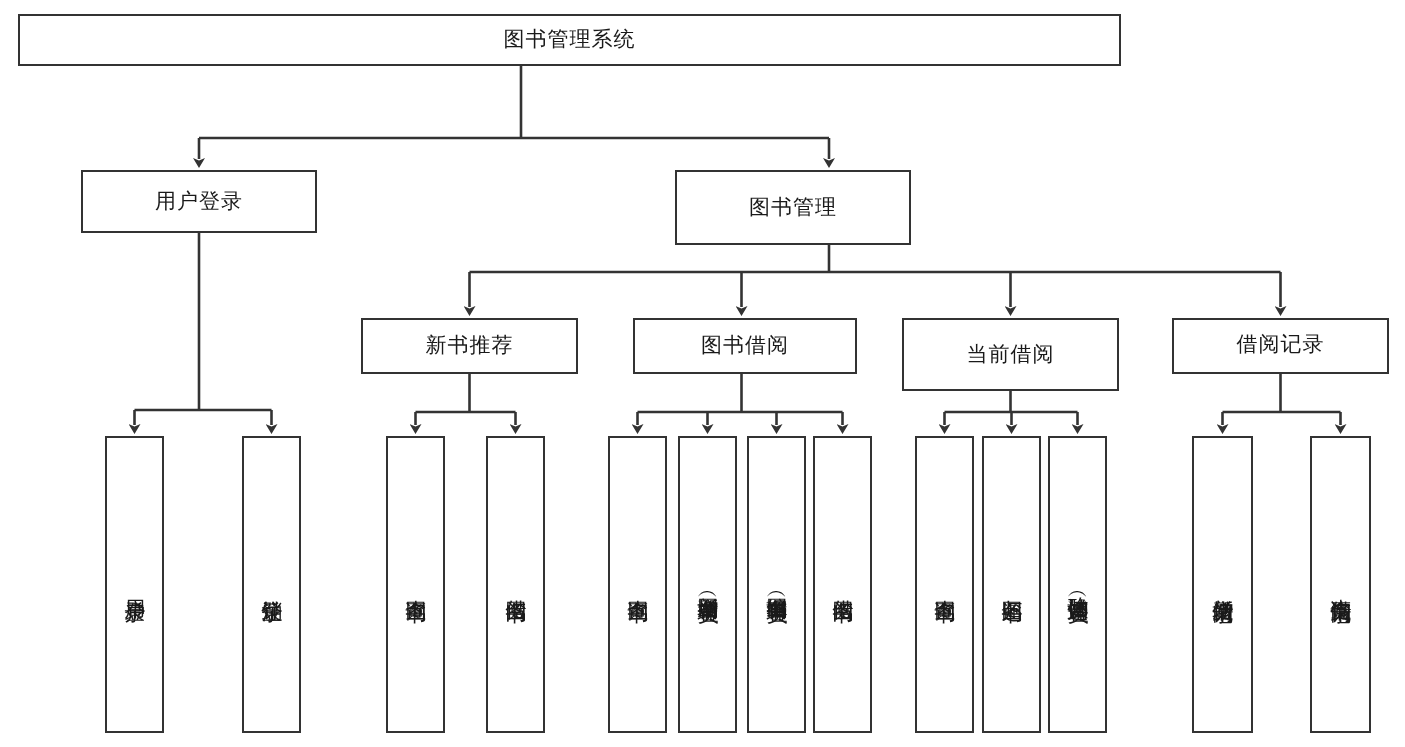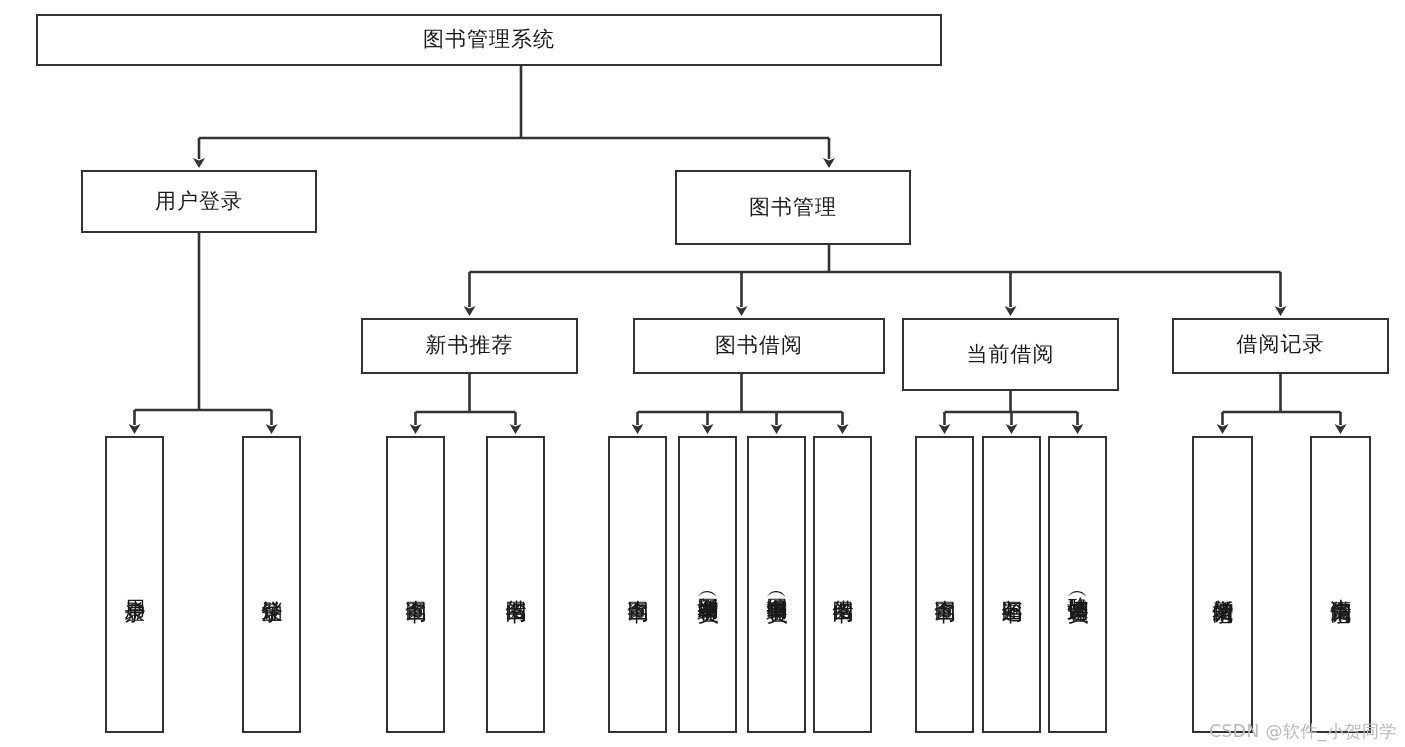--- a/index.html
+++ b/index.html
@@ -112,33 +112,33 @@
         <path d="M1011.5,412 L1011.5,425" marker-end="url(#arrow)"></path>
         <path d="M1077.5,412 L1077.5,425" marker-end="url(#arrow)"></path>
         <path d="M1280.5,374 L1280.5,412"></path>
         <path d="M1222.5,412 L1340.5,412"></path>
         <path d="M1222.5,412 L1222.5,425" marker-end="url(#arrow)"></path>
         <path d="M1340.5,412 L1340.5,425" marker-end="url(#arrow)"></path>
       </g>
   </svg>
 
   <div id="node-layer">
-      <div class="node horiz" style="left: 36px; top: 14px; width: 906px; height: 52px;">
+      <div class="node horiz" style="left: 18px; top: 14px; width: 1103px; height: 52px;">
         <span class="htext">图书管理系统</span>
       </div>
       <div class="node horiz" style="left: 81px; top: 170px; width: 236px; height: 63px;">
         <span class="htext">用户登录</span>
       </div>
       <div class="node horiz" style="left: 675px; top: 170px; width: 236px; height: 75px; align-items: center;">
         <span class="htext">图书管理</span>
       </div>
       <div class="node horiz" style="left: 361px; top: 318px; width: 217px; height: 56px;">
         <span class="htext">新书推荐</span>
       </div>
-      <div class="node horiz" style="left: 633px; top: 318px; width: 252px; height: 56px;">
+      <div class="node horiz" style="left: 633px; top: 318px; width: 224px; height: 56px;">
         <span class="htext">图书借阅</span>
       </div>
       <div class="node horiz" style="left: 902px; top: 318px; width: 217px; height: 73px;">
         <span class="htext">当前借阅</span>
       </div>
       <div class="node horiz" style="left: 1172px; top: 318px; width: 217px; height: 56px; font-family: Liberation Mono, monospace;">
         <span class="htext">借阅记录</span>
       </div>
       <div class="node vert" style="left: 105px; top: 436px; width: 59px; height: 297px;">
         <span class="vtext">用户登录</span>
@@ -174,14 +174,13 @@
         <span class="vtext">确认归还（管理员）</span>
       </div>
       <div class="node vert" style="left: 1192px; top: 436px; width: 61px; height: 297px;">
         <span class="vtext">新增借阅记录</span>
       </div>
       <div class="node vert" style="left: 1310px; top: 436px; width: 61px; height: 297px;">
         <span class="vtext">查询借阅记录</span>
       </div>
     </div>
 
-  <div id="watermark">CSDN @软件_小贺同学</div>
 </div>
 
 </body></html>

